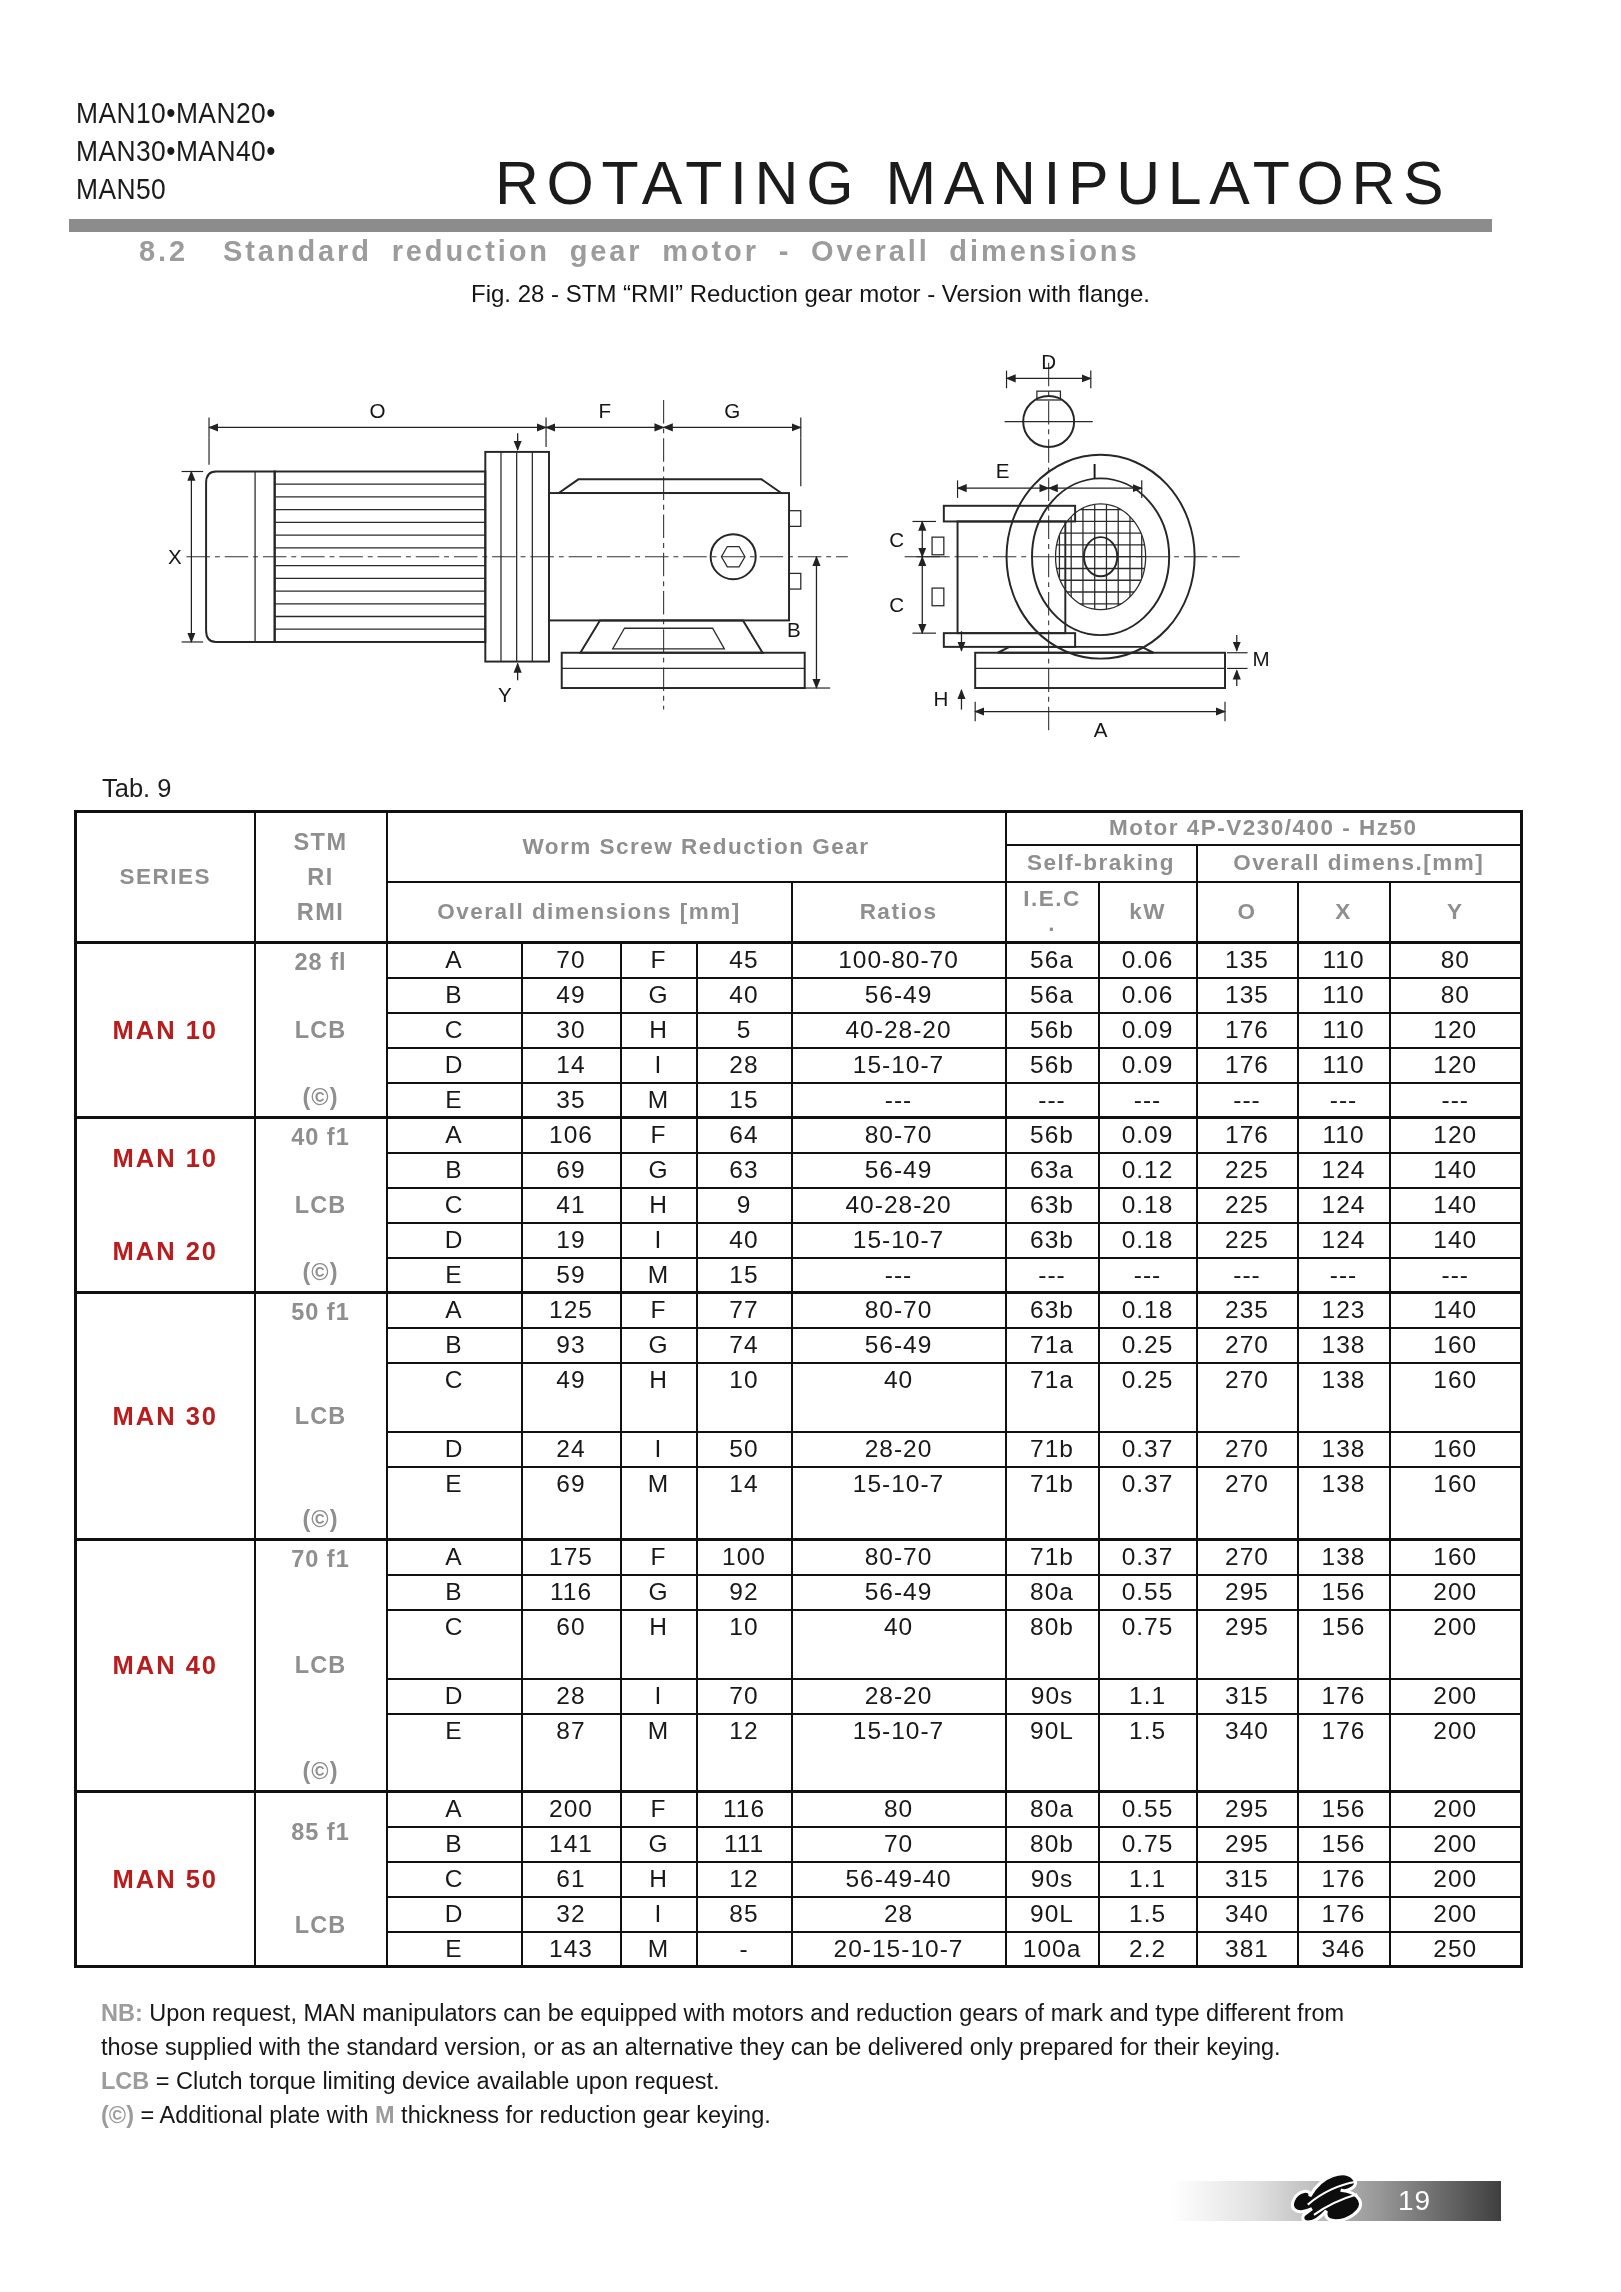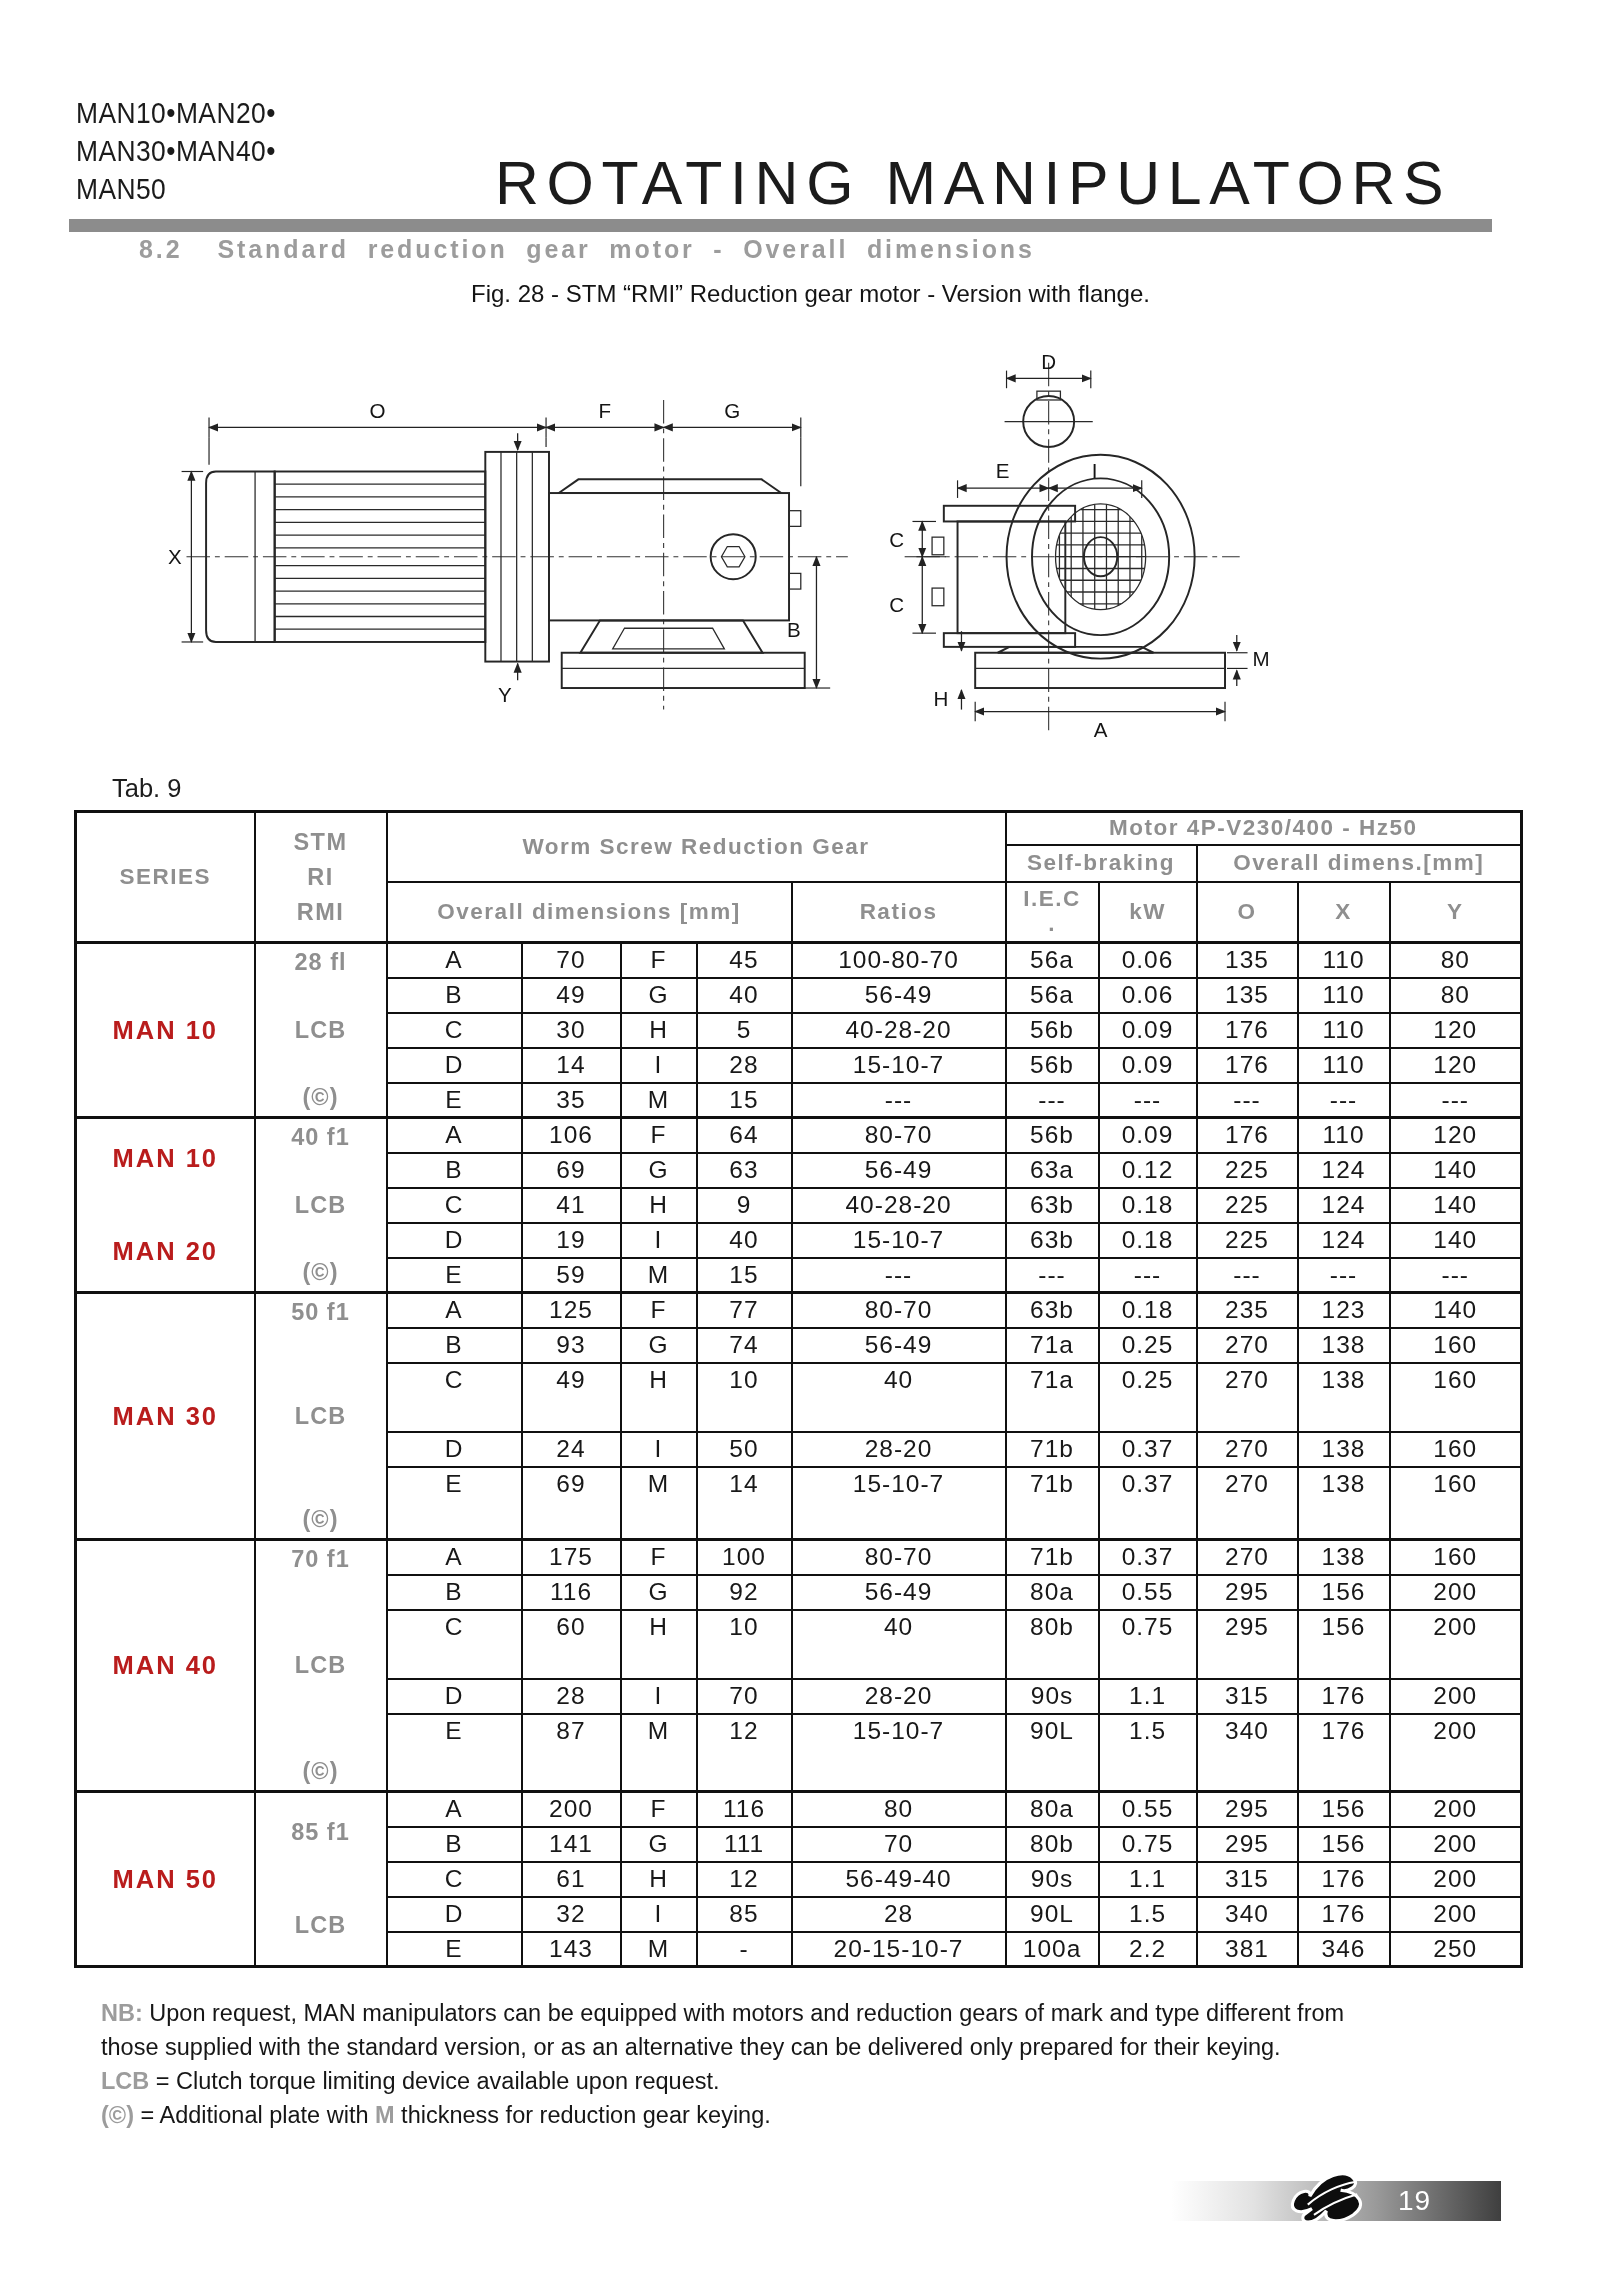--- a/index.html
+++ b/index.html
@@ -6,35 +6,35 @@
   #page{position:relative;width:1621px;height:2293px;background:#ffffff;overflow:hidden;
         font-family:"Liberation Sans",sans-serif;color:#1a1a1a;}
 
   
   .models{position:absolute;left:76px;top:94px;font-size:30px;line-height:38px;
           letter-spacing:0.5px;color:#1b1b1b;transform:scaleX(.88);transform-origin:left top;white-space:nowrap;}
   .title{position:absolute;left:495px;top:147px;font-size:62px;letter-spacing:7.8px;
          color:#1b1b1b;white-space:nowrap;transform:scaleX(.98);transform-origin:left top;}
   .graybar{position:absolute;left:69px;top:219px;width:1423px;height:12.7px;background:#8c8c8c;}
   .section{position:absolute;left:139px;top:235px;display:flex;gap:35px;
-           font-weight:bold;font-size:25px;color:#9c9c9c;letter-spacing:2.9px;word-spacing:8.8px;white-space:nowrap;}
+           font-weight:bold;font-size:29px;color:#9c9c9c;letter-spacing:2.9px;word-spacing:8.8px;white-space:nowrap;}
   .figcap{position:absolute;left:0;top:280px;width:1621px;text-align:center;font-size:24px;color:#141414;}
 
   
   .drawing{position:absolute;left:162px;top:343px;}
   .shape{fill:none;stroke:#262626;stroke-width:2;}
   .thin{fill:none;stroke:#2a2a2a;stroke-width:1.3;}
   .dim{stroke:#222;stroke-width:1.3;marker-start:url(#ar);marker-end:url(#ar);}
   .dime{stroke:#222;stroke-width:1.3;marker-end:url(#ar);}
   .tick{stroke:#222;stroke-width:1.2;}
   .cline{stroke:#333;stroke-width:1.1;stroke-dasharray:24 5 5 5;}
   .dlabel{font-family:"Liberation Sans",sans-serif;font-size:21px;fill:#151515;}
 
   
-  .tab9{position:absolute;left:112px;top:774px;font-size:25.5px;color:#1d1d1d;}
+  .tab9{position:absolute;left:102px;top:774px;font-size:25.5px;color:#1d1d1d;}
   table.dims{position:absolute;left:74px;top:810px;width:1448px;border-collapse:collapse;
              table-layout:fixed;border:3.9px solid #101010;}
   table.dims th,table.dims td{border:2px solid #101010;text-align:center;padding:0;overflow:hidden;}
   table.dims thead th{color:#8f8f8f;font-weight:bold;font-size:22.5px;letter-spacing:1.5px;}
   tr.h1{height:33px;} tr.h2{height:37px;} tr.h3{height:61px;}
   th.series-h{font-size:24.5px;letter-spacing:2px;}
   th.stm-h div{line-height:35px;font-size:23.5px;}
   th.worm-h,th.motor-h{font-size:23.5px;letter-spacing:2px;}
   th.motor-h{border-bottom:2.9px solid #101010;}
   tr.h3 th{border-bottom:3.9px solid #101010;}

